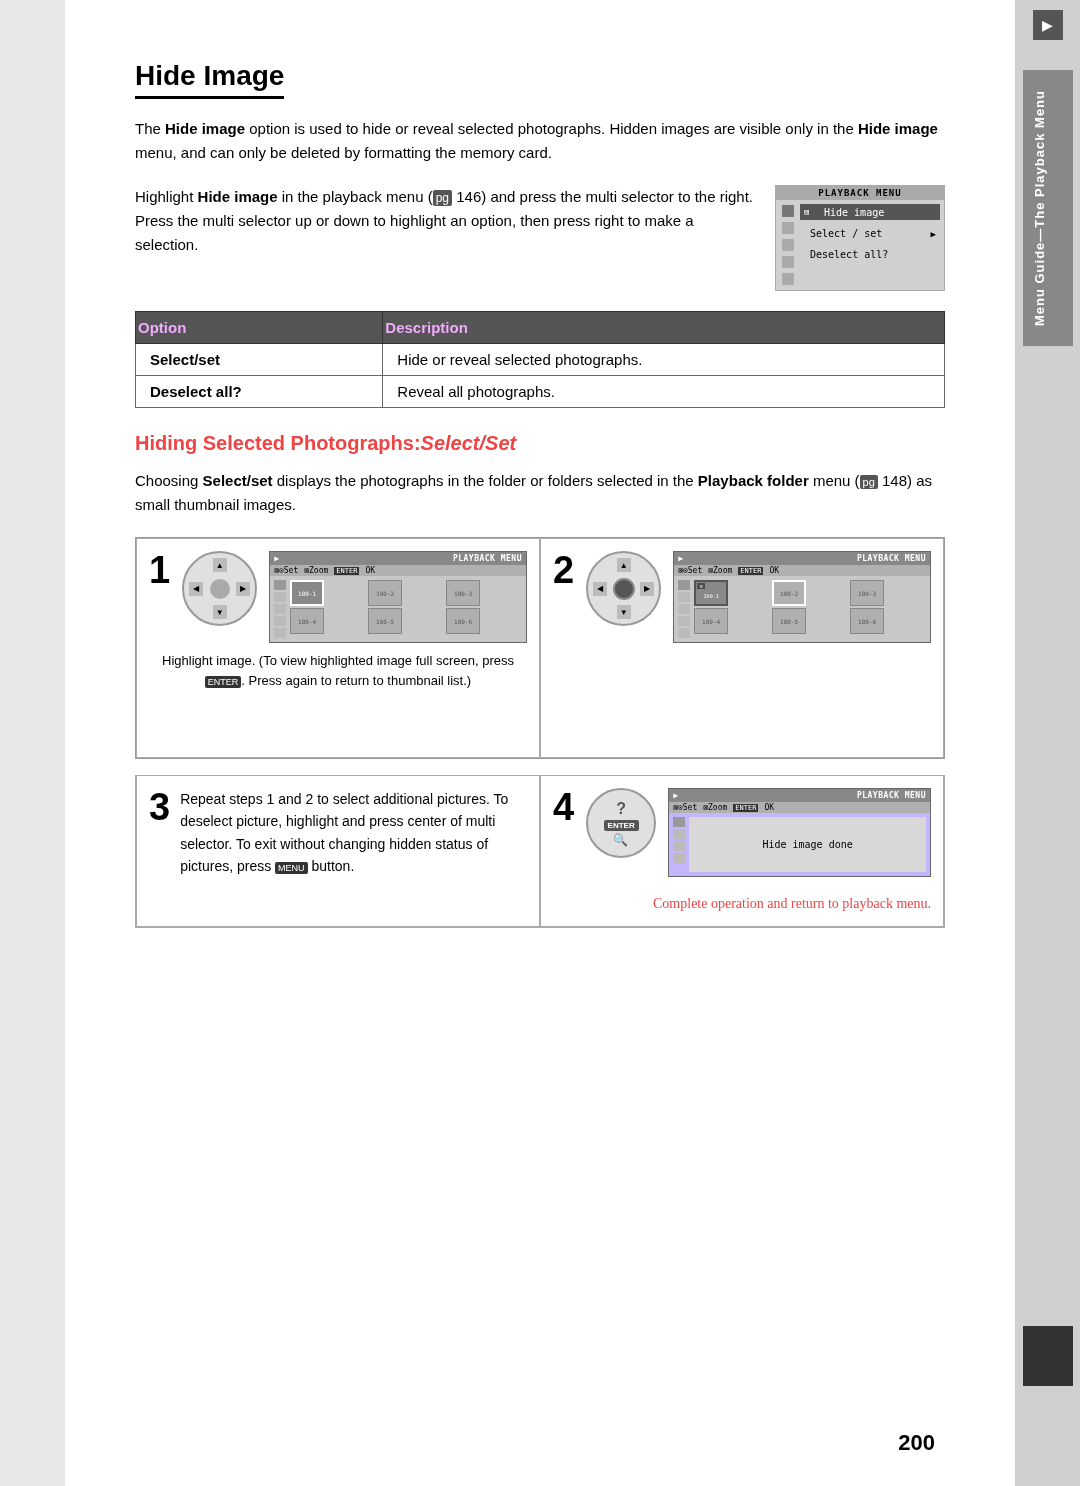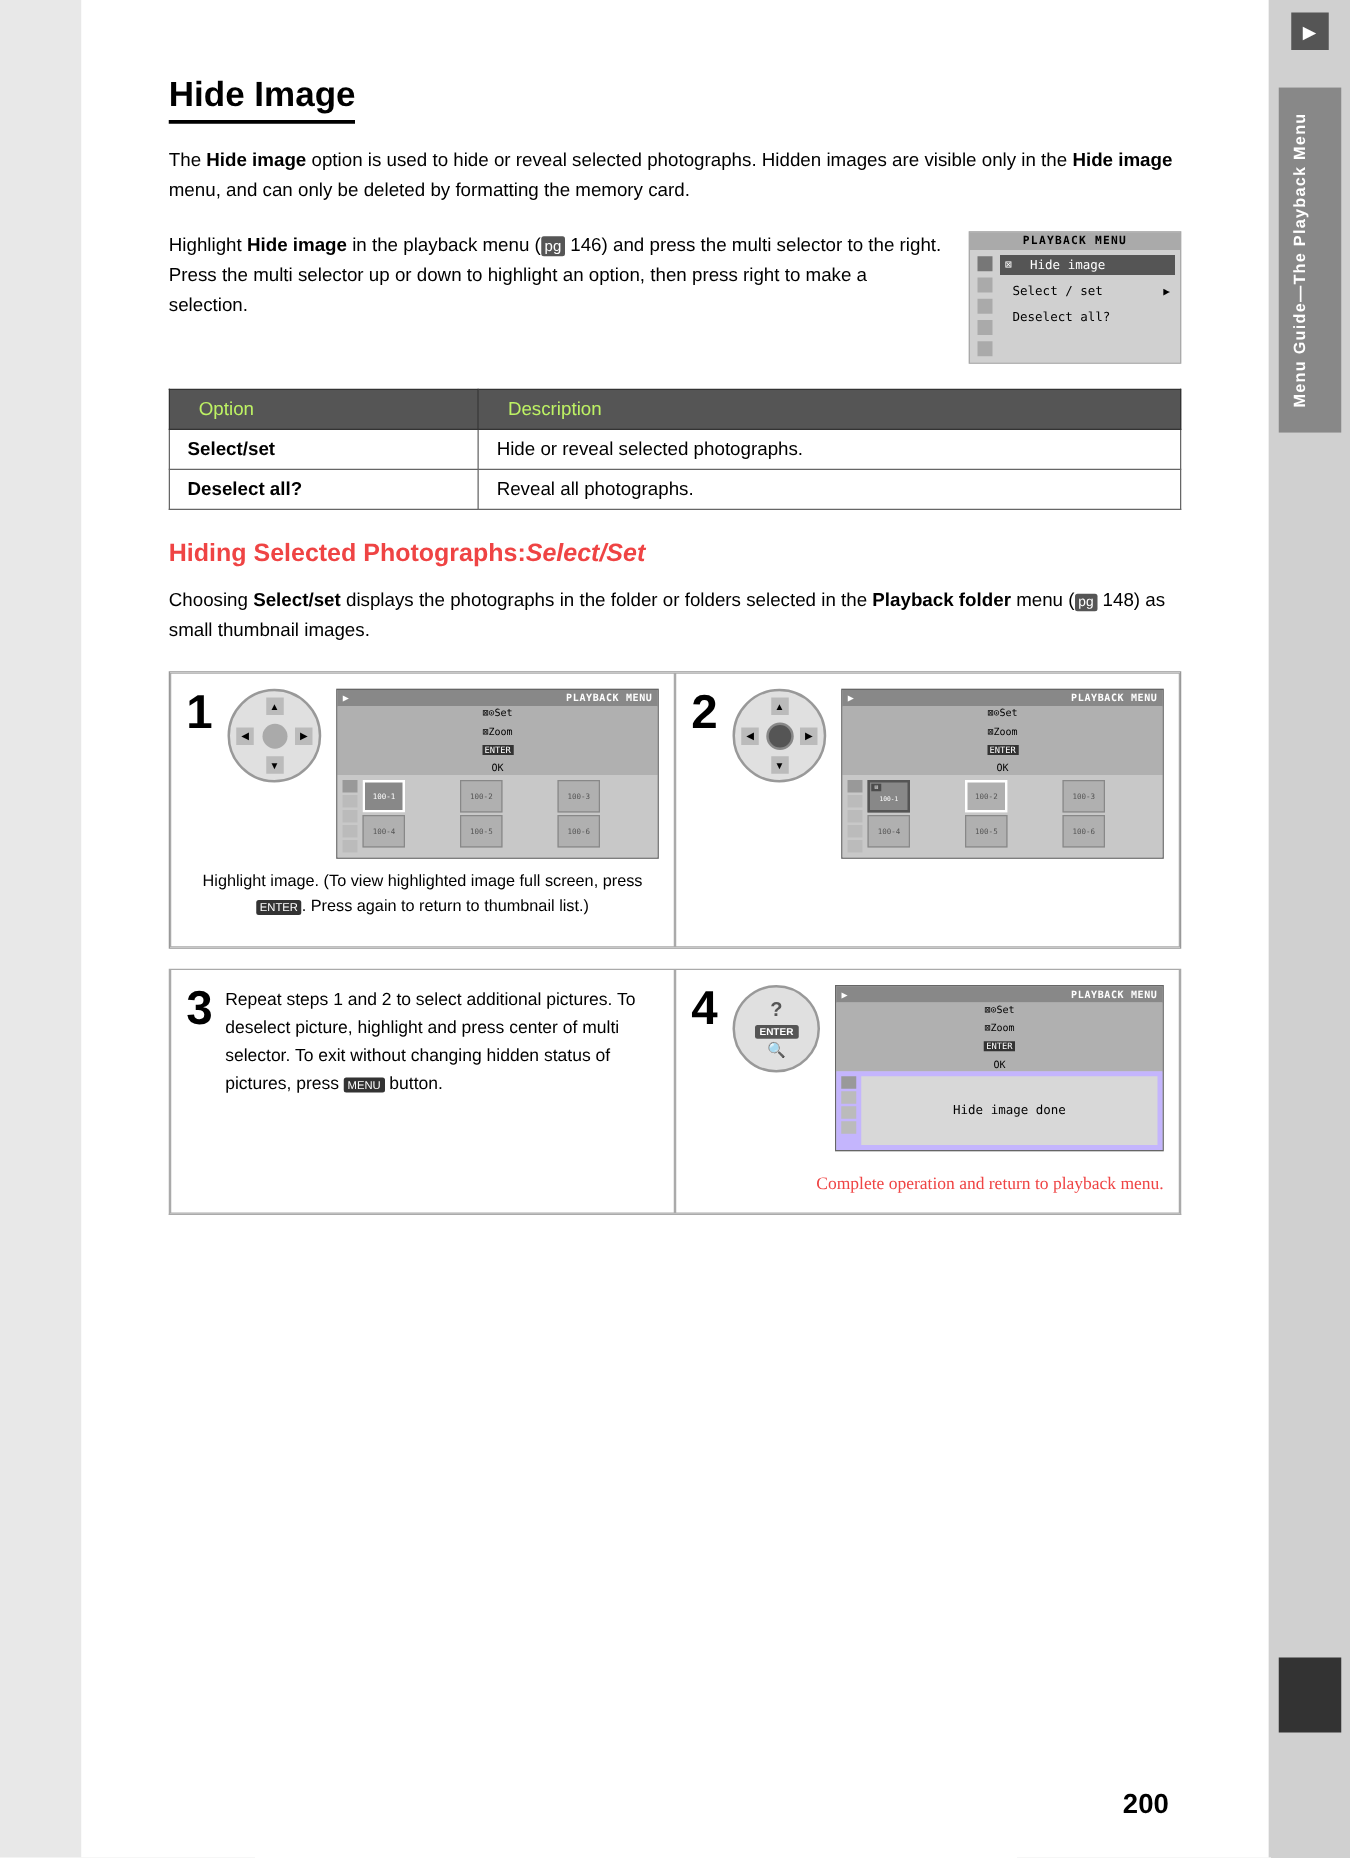--- a/index.html
+++ b/index.html
@@ -138,24 +138,24 @@
     .menu-arrow { font-size: 9px; }
 
     .option-table {
       width: 100%;
       border-collapse: collapse;
       margin-bottom: 24px;
       font-size: 15px;
     }
     .option-table th {
       background: #555;
-      color: #bef264;
-      padding: 7px 23px;
+      color: #f0abfc;
+      padding: 7px 2px;
       text-align: left;
-      font-weight: 400;
+      font-weight: 700;
       border: 1.5px solid #333;
     }
     .option-table td {
       padding: 7px 14px;
       border: 1.5px solid #666;
       color: #000;
     }
     .option-table td b { font-weight: 700; }
 
     h2.sub-title {
@@ -219,21 +219,20 @@
       font-weight: bold;
       letter-spacing: 0.5px;
     }
     .pb-menu .pb-toolbar {
       background: #b0b0b0;
       font-size: 8px;
       padding: 1px 4px;
       display: flex;
       gap: 6px;
       align-items: center;
-      flex-direction: column;
     }
     .thumb-grid {
       display: grid;
       grid-template-columns: repeat(3, 1fr);
       gap: 2px;
     }
     .thumb {
       width: 34px;
       height: 26px;
       background: #b0b0b0;

